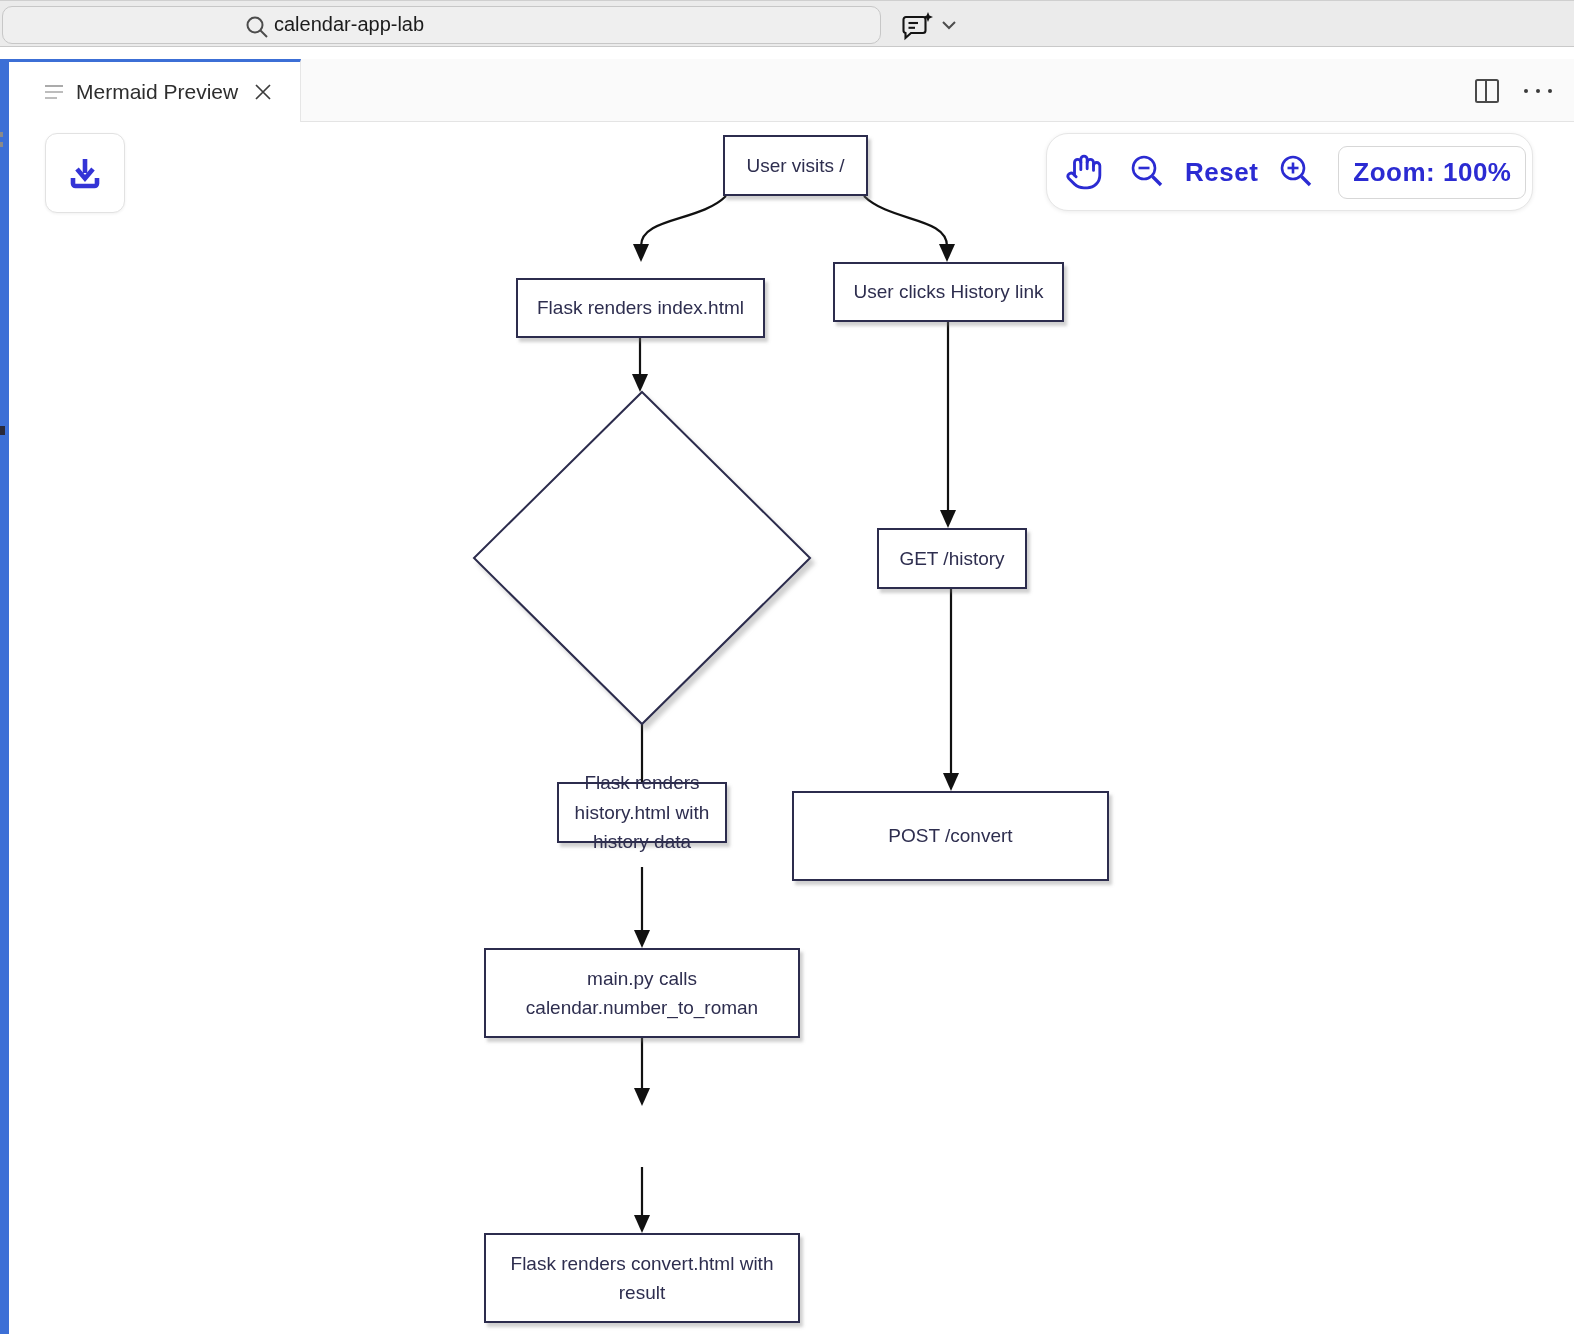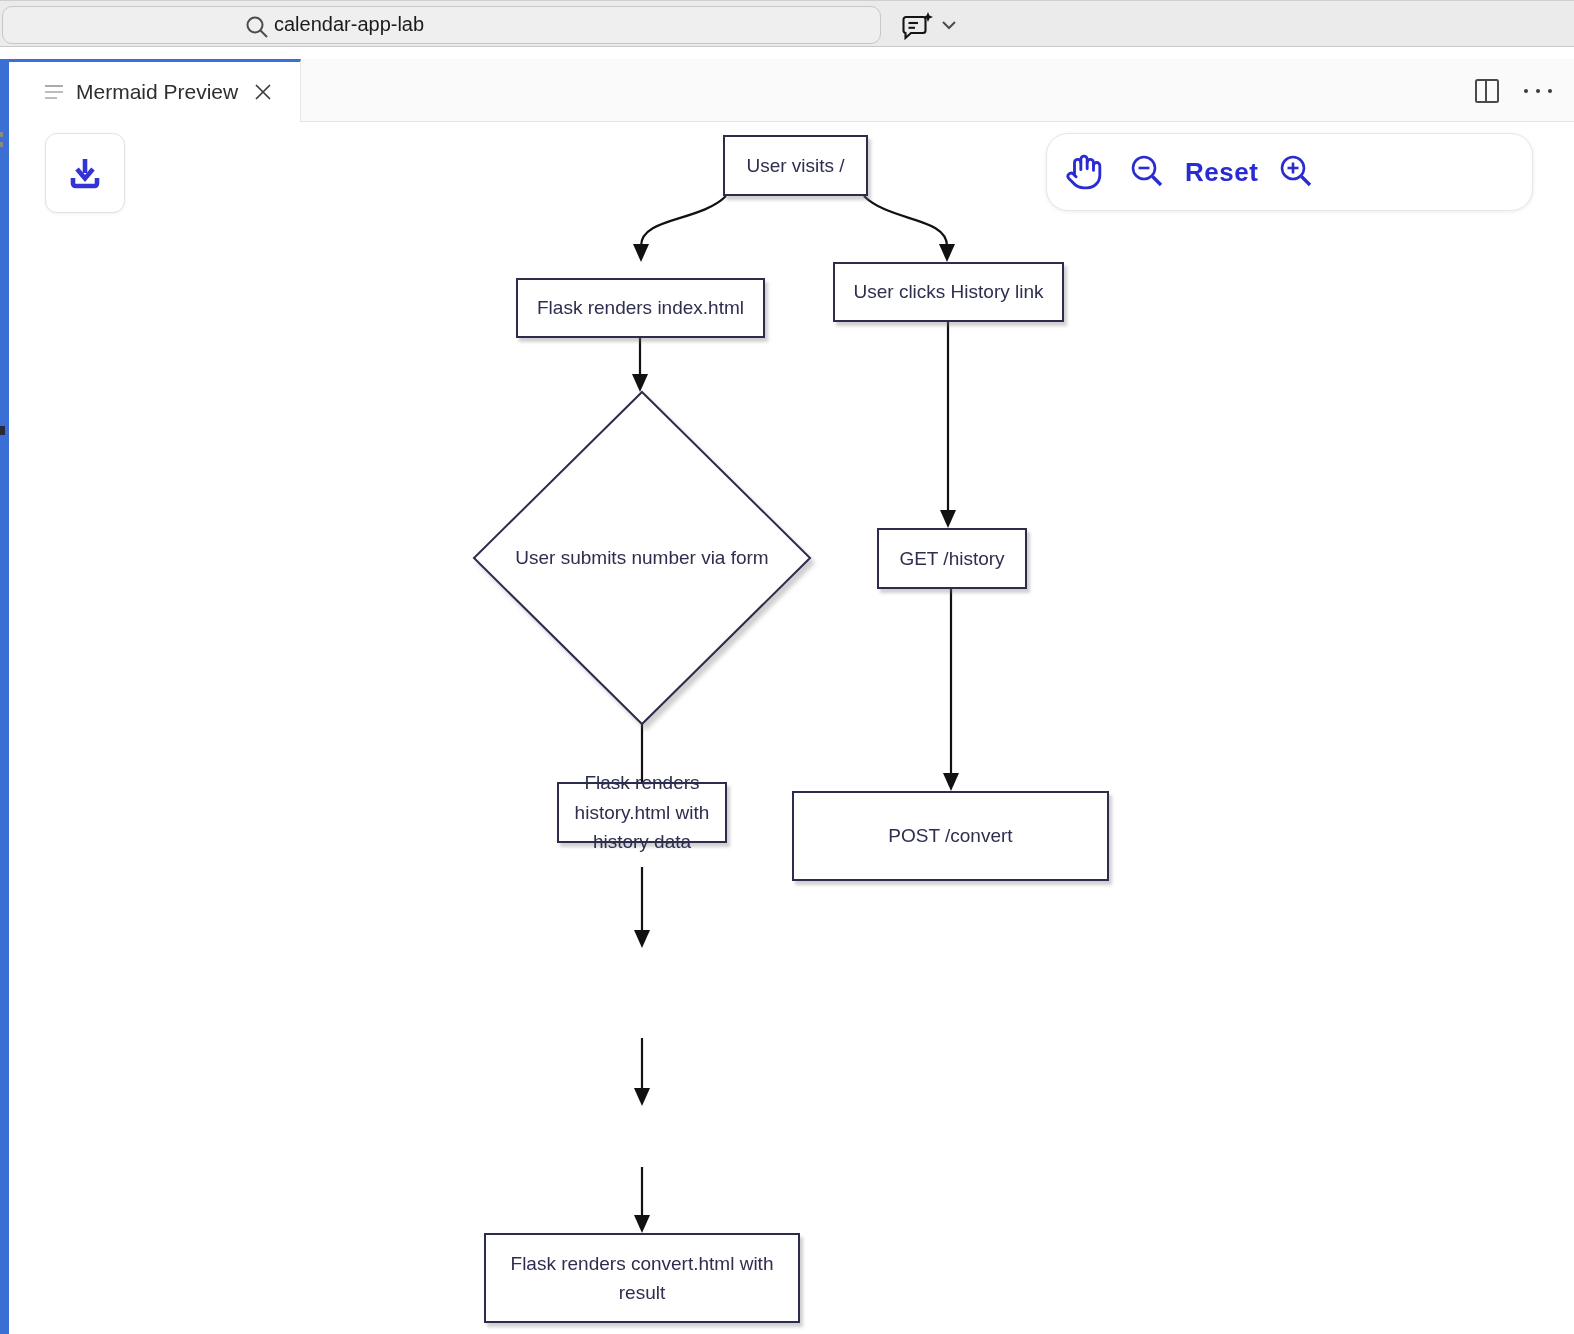--- a/index.html
+++ b/index.html
@@ -165,20 +165,21 @@
       </button>
       <button class="zc-btn reset-btn">Reset</button>
       <button class="zc-btn zoomin-btn">
         <svg width="40" height="40" viewBox="0 0 40 40">
           <circle cx="17" cy="16" r="11" fill="none" stroke="#2b2bd2" stroke-width="2.6"></circle>
           <line x1="11.5" y1="16" x2="22.5" y2="16" stroke="#2b2bd2" stroke-width="2.6"></line>
           <line x1="17" y1="10.5" x2="17" y2="21.5" stroke="#2b2bd2" stroke-width="2.6"></line>
           <line x1="25.5" y1="24.5" x2="34" y2="33" stroke="#2b2bd2" stroke-width="3.4"></line>
         </svg>
       </button>
+      <div class="zoom-level">Zoom: 100%</div>
     </div>
 
     <div class="flow-canvas">
       <svg class="flow-svg" width="1574" height="1212" viewBox="0 0 1574 1212">
         <defs>
           <marker id="arrow" markerUnits="userSpaceOnUse" markerWidth="22" markerHeight="20" refX="3" refY="9" orient="auto">
             <path d="M1,1 L19,9 L1,17 Z" fill="#111111"></path>
           </marker>
         </defs>
         <g stroke="#111111" stroke-width="2.2" fill="none">
@@ -191,24 +192,24 @@
           <path d="M642,745 V810" marker-end="url(#arrow)"></path>
           <path d="M642,916 V968" marker-end="url(#arrow)"></path>
           <path d="M642,1045 V1095" marker-end="url(#arrow)"></path>
         </g>
         <polygon class="diamond-shape" points="642,270 810,436 642,602 474,436" fill="#ffffff" stroke="#2c2c4d" stroke-width="2"></polygon>
       </svg>
 
       <div class="flow-node" style="left:723px; top:13px;  width:145px; height:61px;">User visits /</div>
       <div class="flow-node" style="left:516px; top:140px; width:249px; height:60px;margin-top:16px;">Flask renders index.html</div>
       <div class="flow-node" style="left:833px; top:140px; width:231px; height:60px;">User clicks History link</div>
-      <div class="diamond-label" style="left:492px; top:406px; width:300px; height:60px;">User submits number via form</div>
       <div class="flow-node" style="left:877px; top:406px; width:150px; height:61px;">GET /history</div>
       <div class="flow-node" style="left:792px; top:669px; width:317px; height:90px;">POST /convert</div>
       <div class="flow-node" style="left:557px; top:660px; width:170px; height:61px;">Flask renders history.html with history data</div>
+      <div class="flow-node" style="left:484px; top:826px; width:316px; height:90px;">main.py calls calendar.number_to_roman</div>
       <div class="flow-node" style="left:484px; top:1111px; width:316px; height:90px;">Flask renders convert.html with result</div>
     </div>
   </div>
 
   <div class="blue-edge"></div>
   <div class="edge-mark-a"></div>
   <div class="edge-mark-b"></div>
   <div class="edge-mark-c"></div>
 
 </div>

